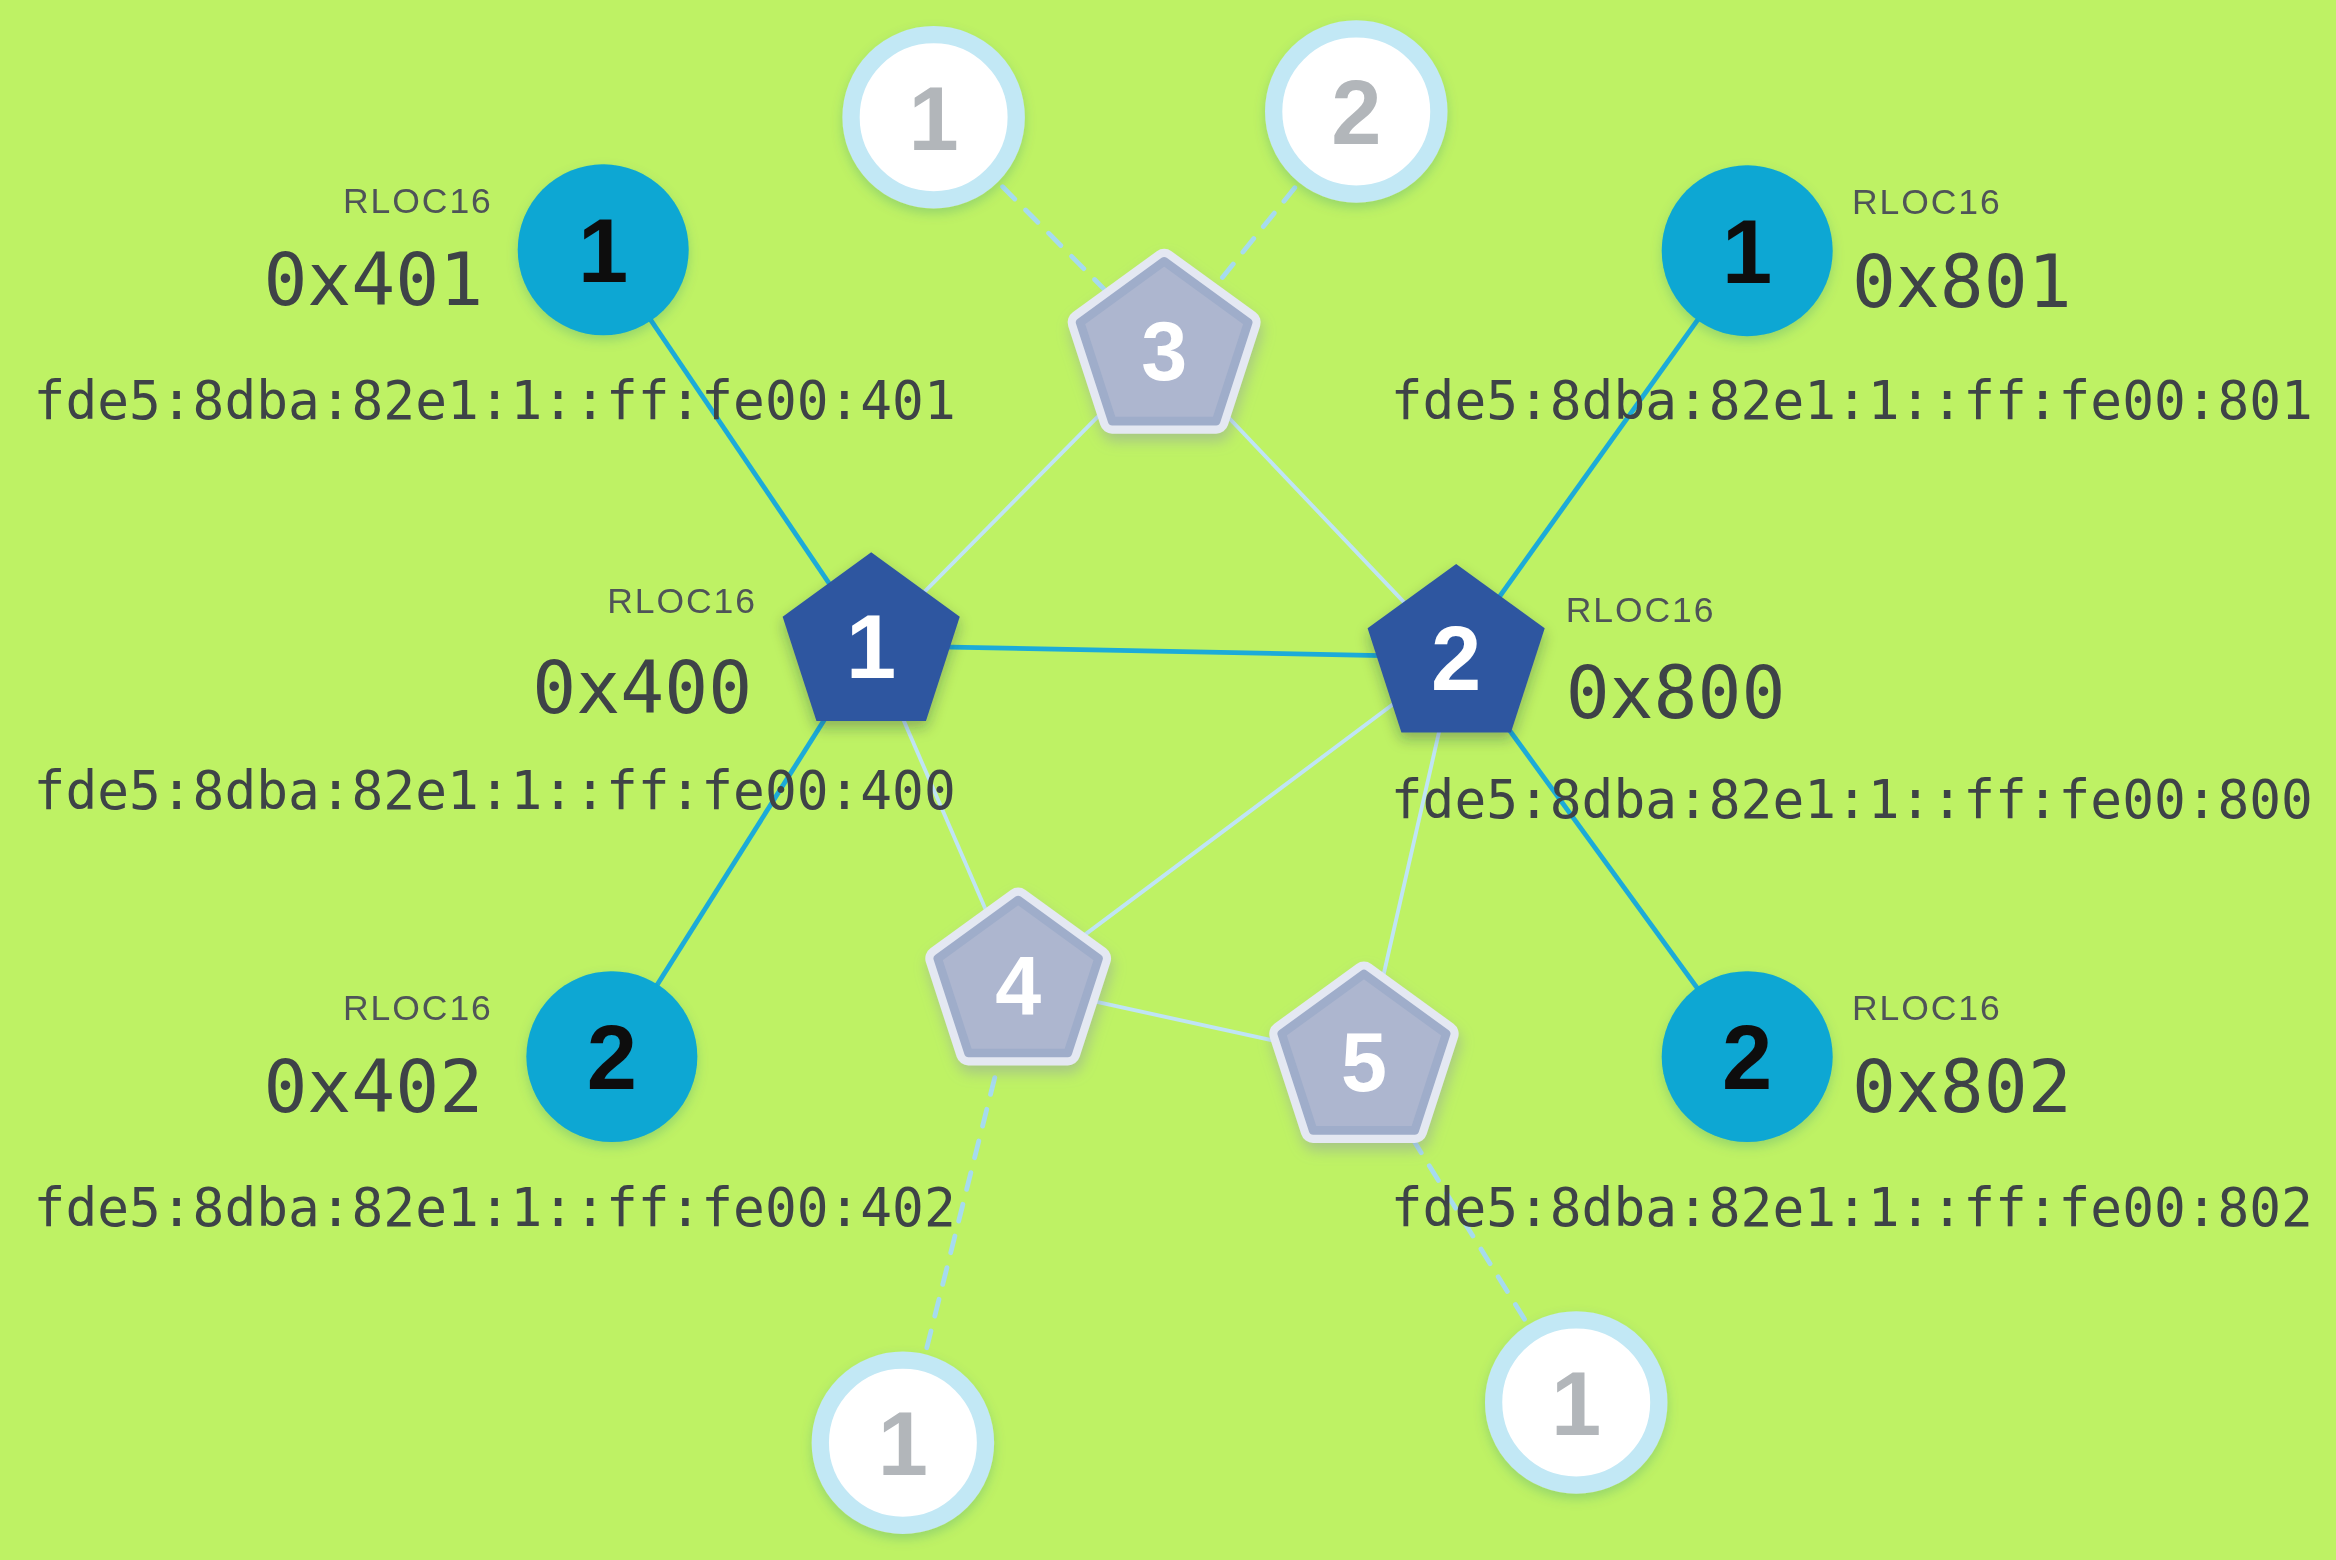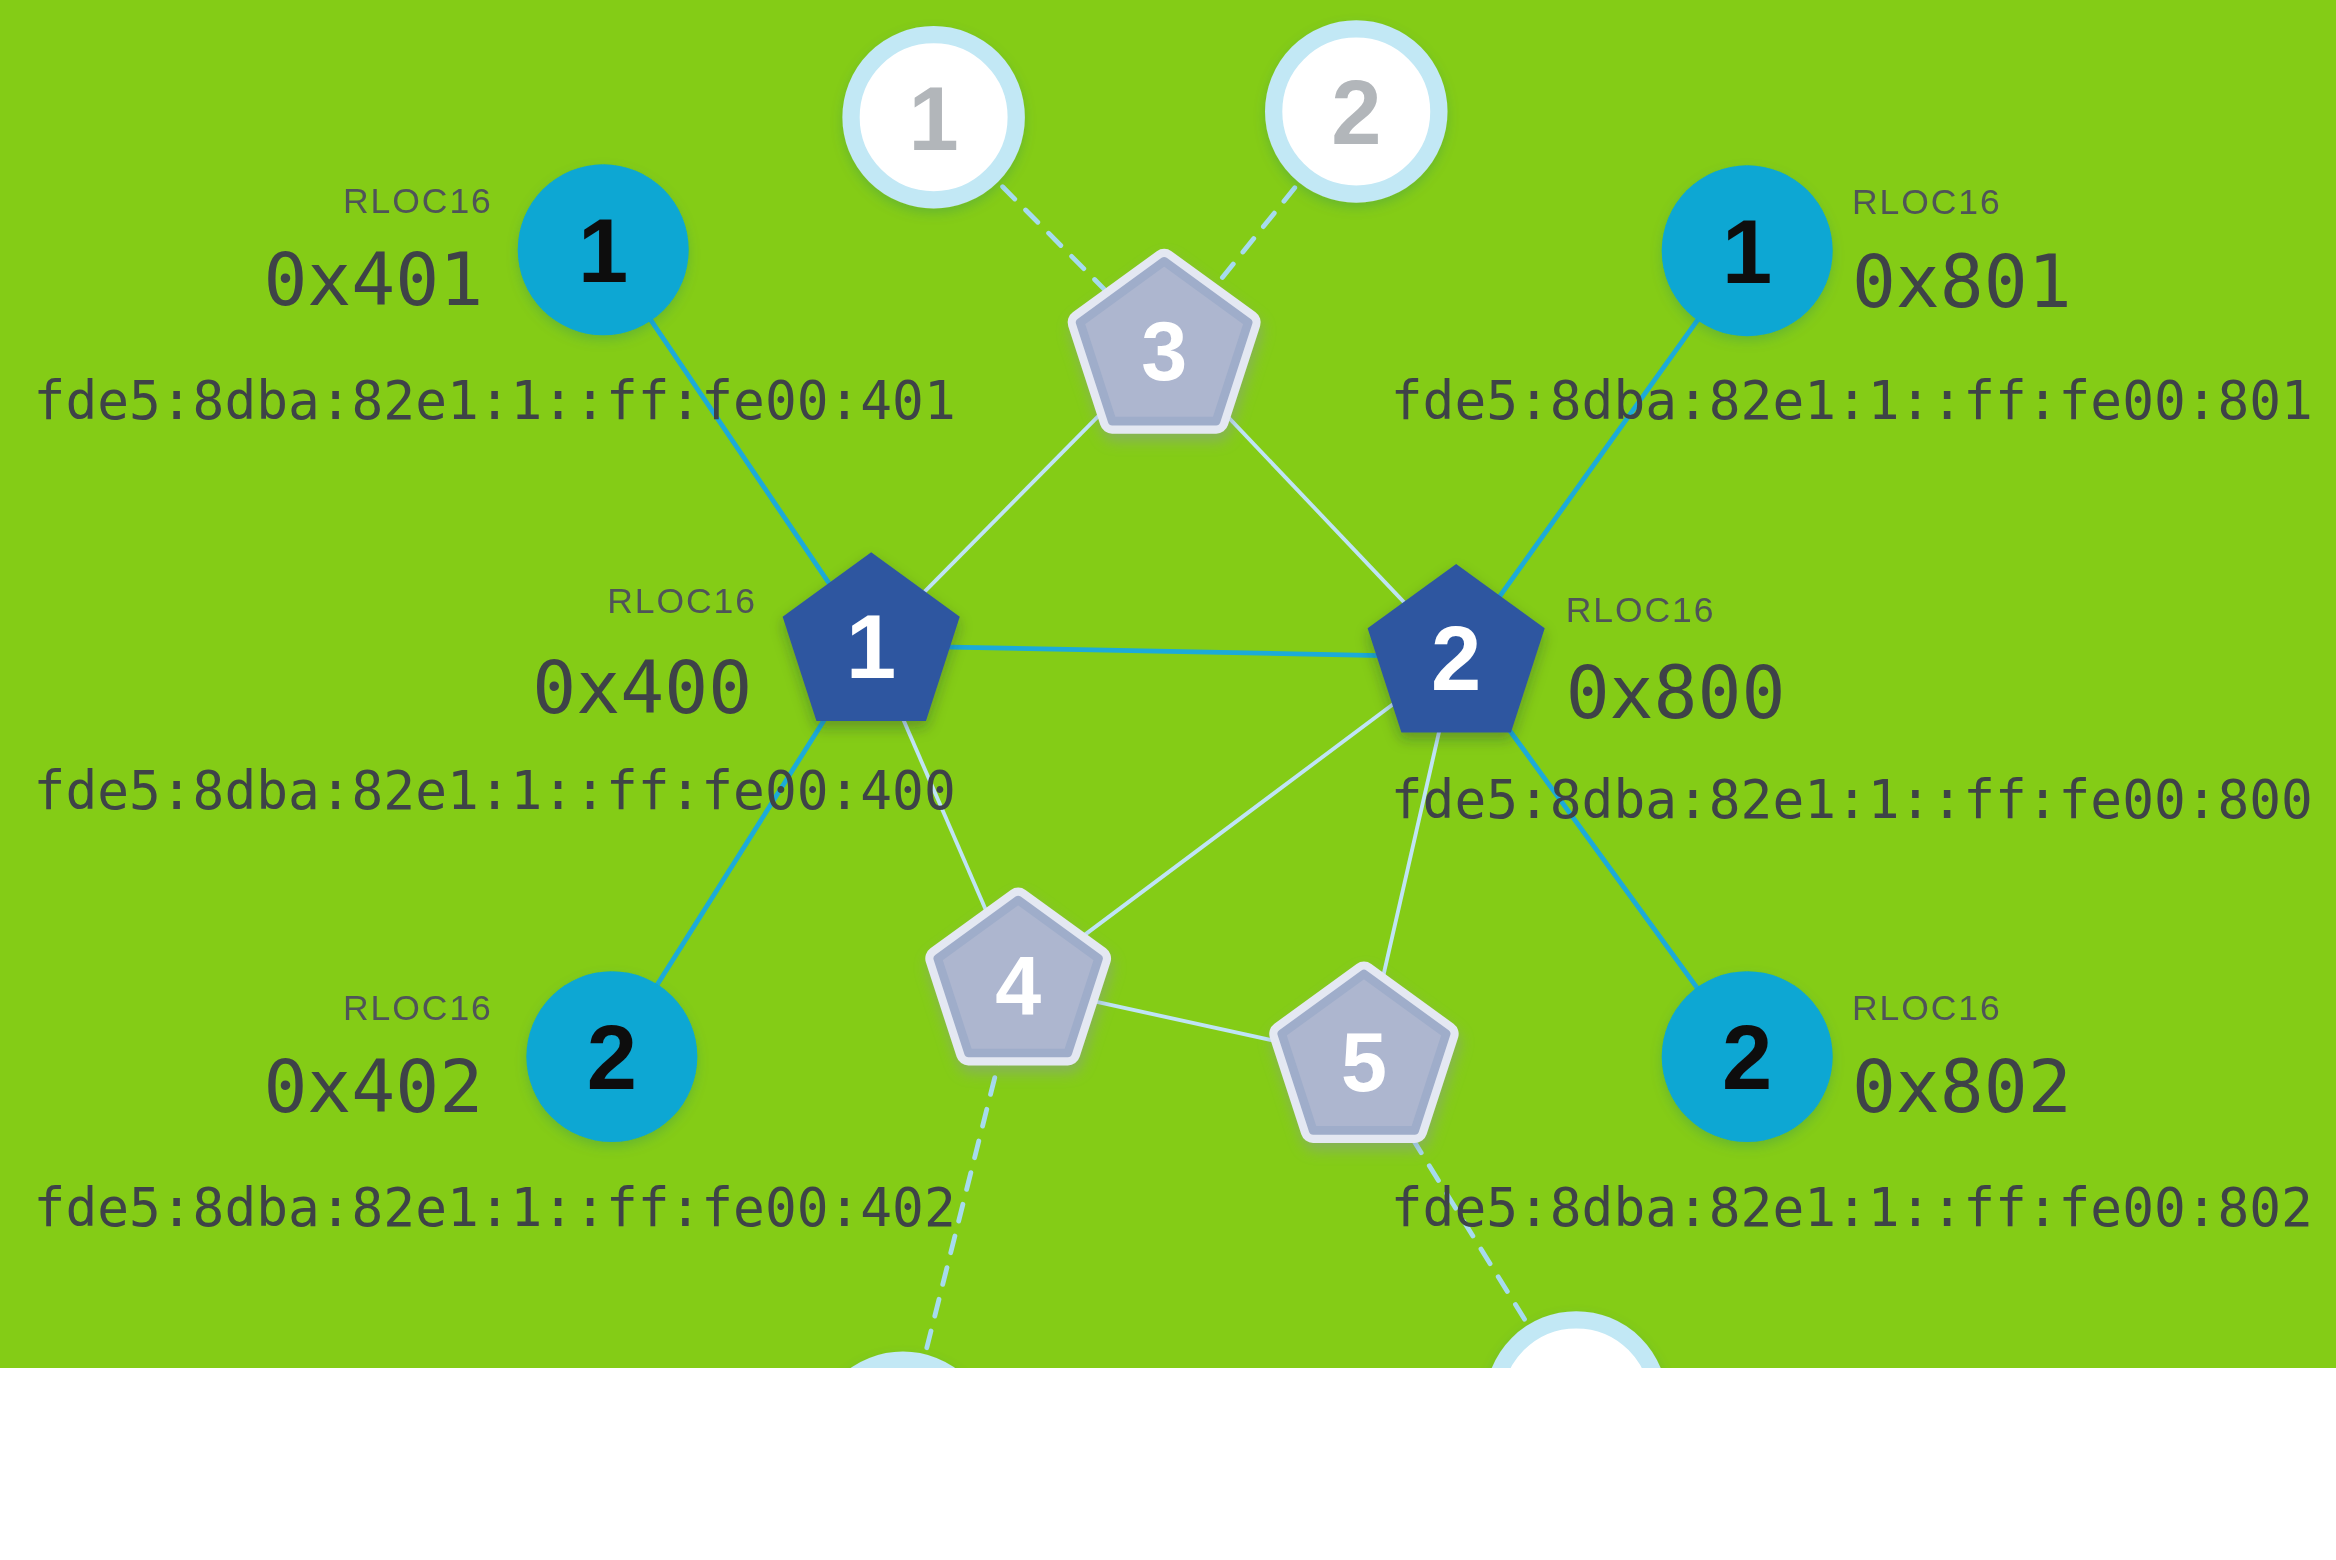--- a/index.html
+++ b/index.html
@@ -1,16 +1,16 @@
 <!DOCTYPE html>
 <html><head>
 <meta charset="utf-8">
 <style>
   html,body{margin:0;padding:0;background:#ffffff;}
-  #stage{position:relative;width:2336px;height:1368px;background:#84cc16;overflow:hidden;}
+  #stage{position:relative;width:2336px;height:1560px;background:#bef264;overflow:hidden;}
   svg{position:absolute;left:0;top:0;}
   .link-solid{stroke:#1cabd8;stroke-width:5;fill:none;}
   .link-faded{stroke:#bfe4f5;stroke-width:4;fill:none;}
   .link-dashed{stroke:#a6dbee;stroke-width:5;fill:none;stroke-dasharray:18 16;stroke-linecap:round;}
   .pent-dark{fill:#2d57a0;}
   .pent-fade-glow{fill:none;stroke:#e4e8f2;stroke-width:26;stroke-linejoin:round;}
   .pent-fade{fill:#adb6cf;stroke:#9fadca;stroke-width:9;stroke-linejoin:round;}
   .circ-teal{fill:#0aa7d3;}
   .circ-fade{fill:#ffffff;stroke:#c2e8f5;stroke-width:18;}
   .num{font-family:"Liberation Sans",sans-serif;font-weight:bold;text-anchor:middle;}

